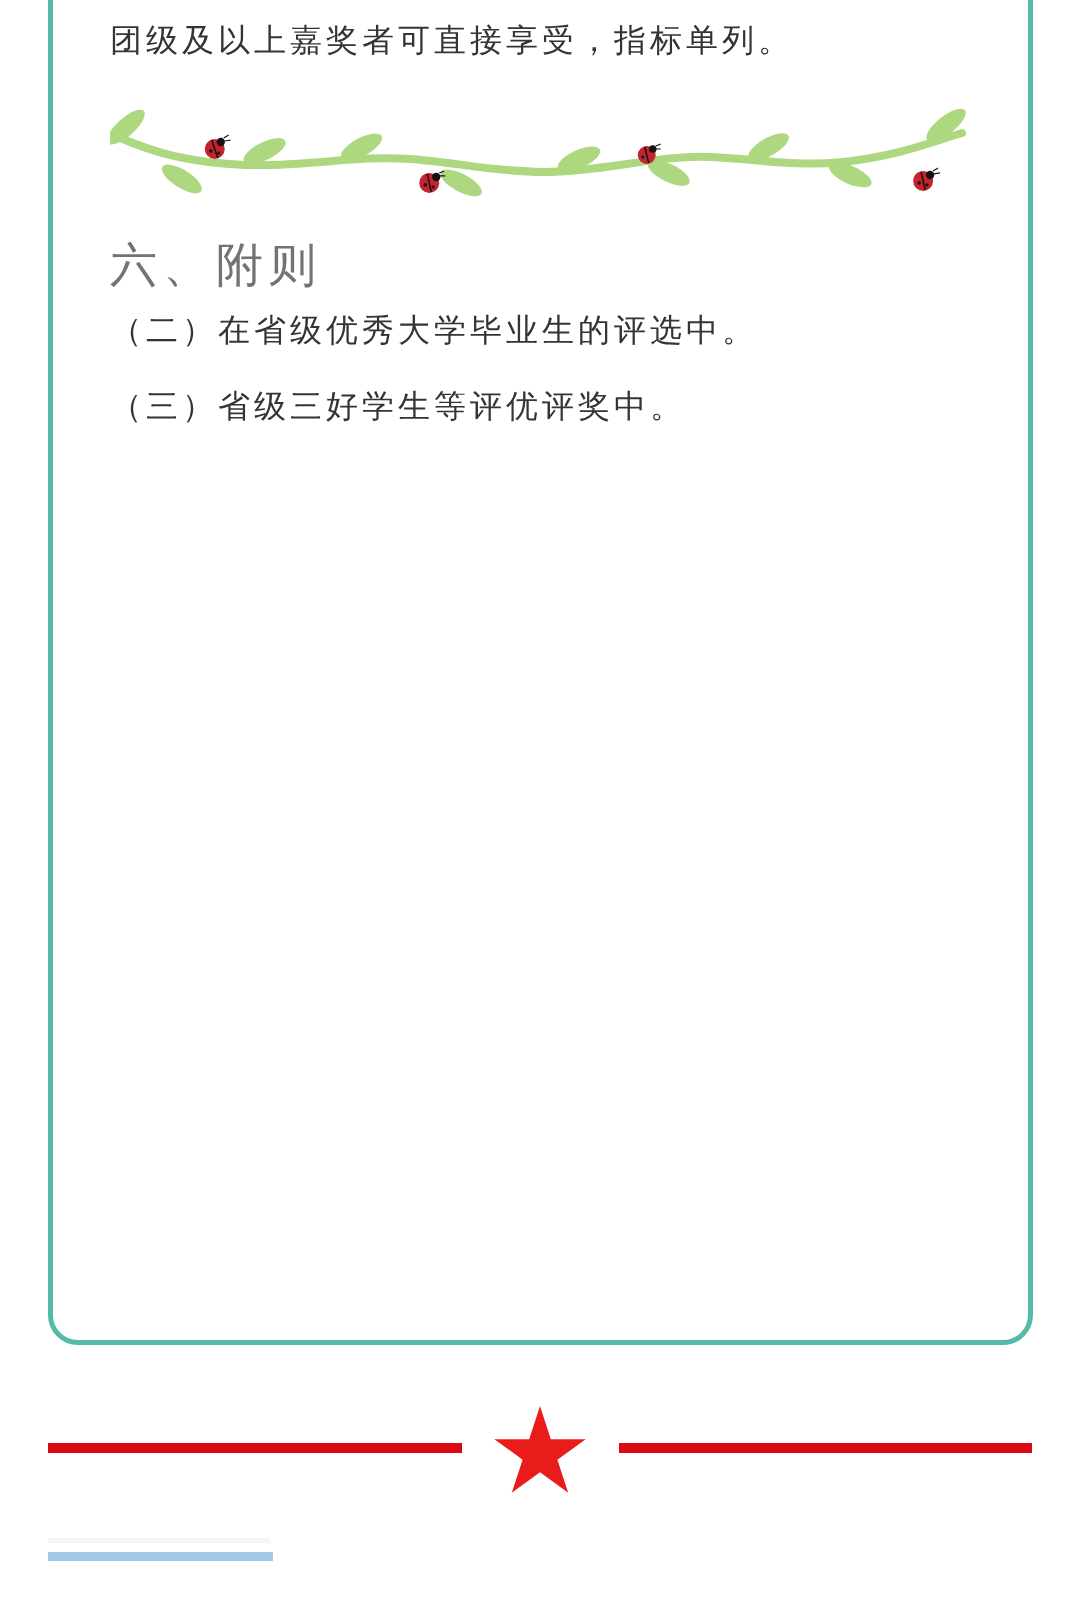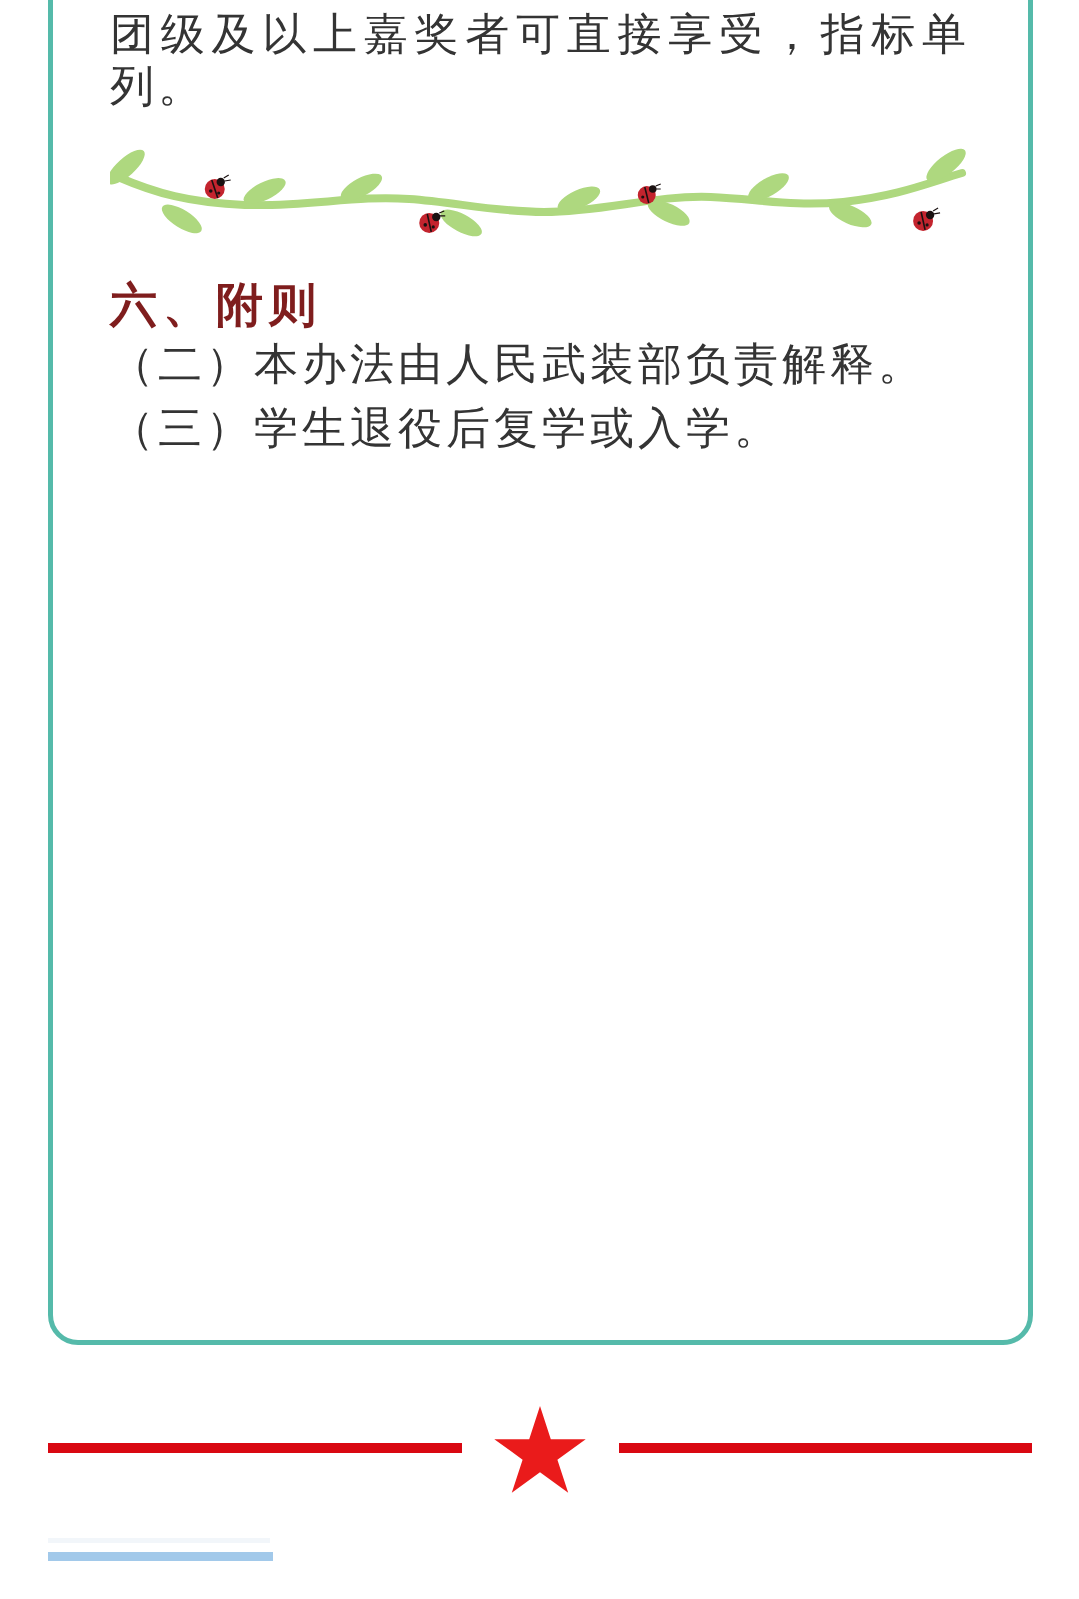--- a/index.html
+++ b/index.html
@@ -22,34 +22,34 @@
   }
   .frame-content{
     position:relative;
     box-sizing:border-box;
     width:100%;height:100%;
     padding:63px 58px 0 57px;
     overflow:hidden;
   }
   .para{
     margin:0 0 12px 0;
-    font-size:44px;
-    line-height:52px;
+    font-size:32px;
+    line-height:64px;
     letter-spacing:4px;
     color:#343434;
     text-align:justify;
     text-justify:inter-ideograph;
   }
   .section-heading{
     margin:18px 0 0 0;
     font-size:47px;
     line-height:66px;
-    font-weight:bold;
+    font-weight:normal;
     letter-spacing:6px;
-    color:#7f1d1d;
+    color:#737373;
   }
   .vine-divider{
     height:130px;
     margin:0;
     display:flex;align-items:center;
   }
   
   .red-line{
     position:absolute;
     height:10px;
@@ -126,22 +126,22 @@
             <path d="M -2 -9 L 2 9" stroke="#1a1111" stroke-width="1.6" fill="none"></path>
             <circle cx="-4" cy="2" r="1.8" fill="#1a1111"></circle>
             <circle cx="4" cy="4" r="1.6" fill="#1a1111"></circle>
             <path d="M 10 -10 l 5 -3 M 11 -7 l 6 -1" stroke="#1a1111" stroke-width="1.2" fill="none"></path>
           </g>
         </svg>
       </div>
 
       <h2 class="section-heading">六、附则</h2>
 
-      <p class="para">（二）本办法由人民武装部负责解释。</p>
-      <p class="para">（三）学生退役后复学或入学。</p>
+      <p class="para">（二）在省级优秀大学毕业生的评选中。</p>
+      <p class="para">（三）省级三好学生等评优评奖中。</p>
 
     </div>
   </div>
 
   <div class="red-line line-left"></div>
   <div class="red-line line-right"></div>
   <div class="star-wrap">
     <svg width="120" height="110" viewBox="0 0 120 110" xmlns="http://www.w3.org/2000/svg">
       <polygon points="60,12 70.8,45.2 105.7,45.2 77.4,65.7 88.2,98.8 60,78.3 31.8,98.8 42.6,65.7 14.3,45.2 49.2,45.2" fill="#ea1b1b"></polygon>
     </svg>

